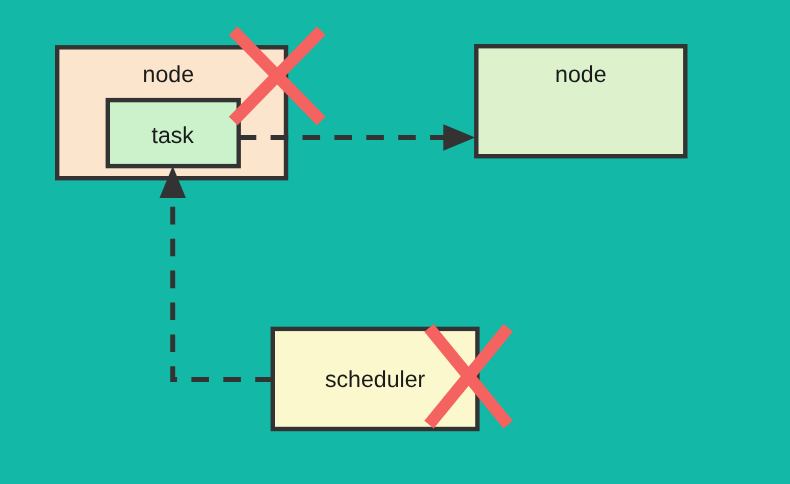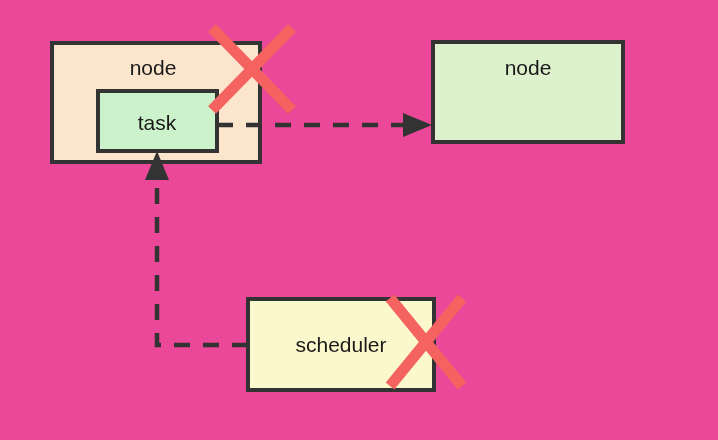--- a/index.html
+++ b/index.html
@@ -7,21 +7,21 @@
     padding: 0;
     background: #ffffff;
   }
   body {
     font-family: "Liberation Sans", sans-serif;
   }
   #canvas {
     position: relative;
     width: 718px;
     height: 440px;
-    background: #ec4899;
+    background: #14b8a6;
     overflow: hidden;
   }
   #diagram-svg {
     position: absolute;
     left: 0;
     top: 0;
     width: 718px;
     height: 440px;
   }
   .box-label {

